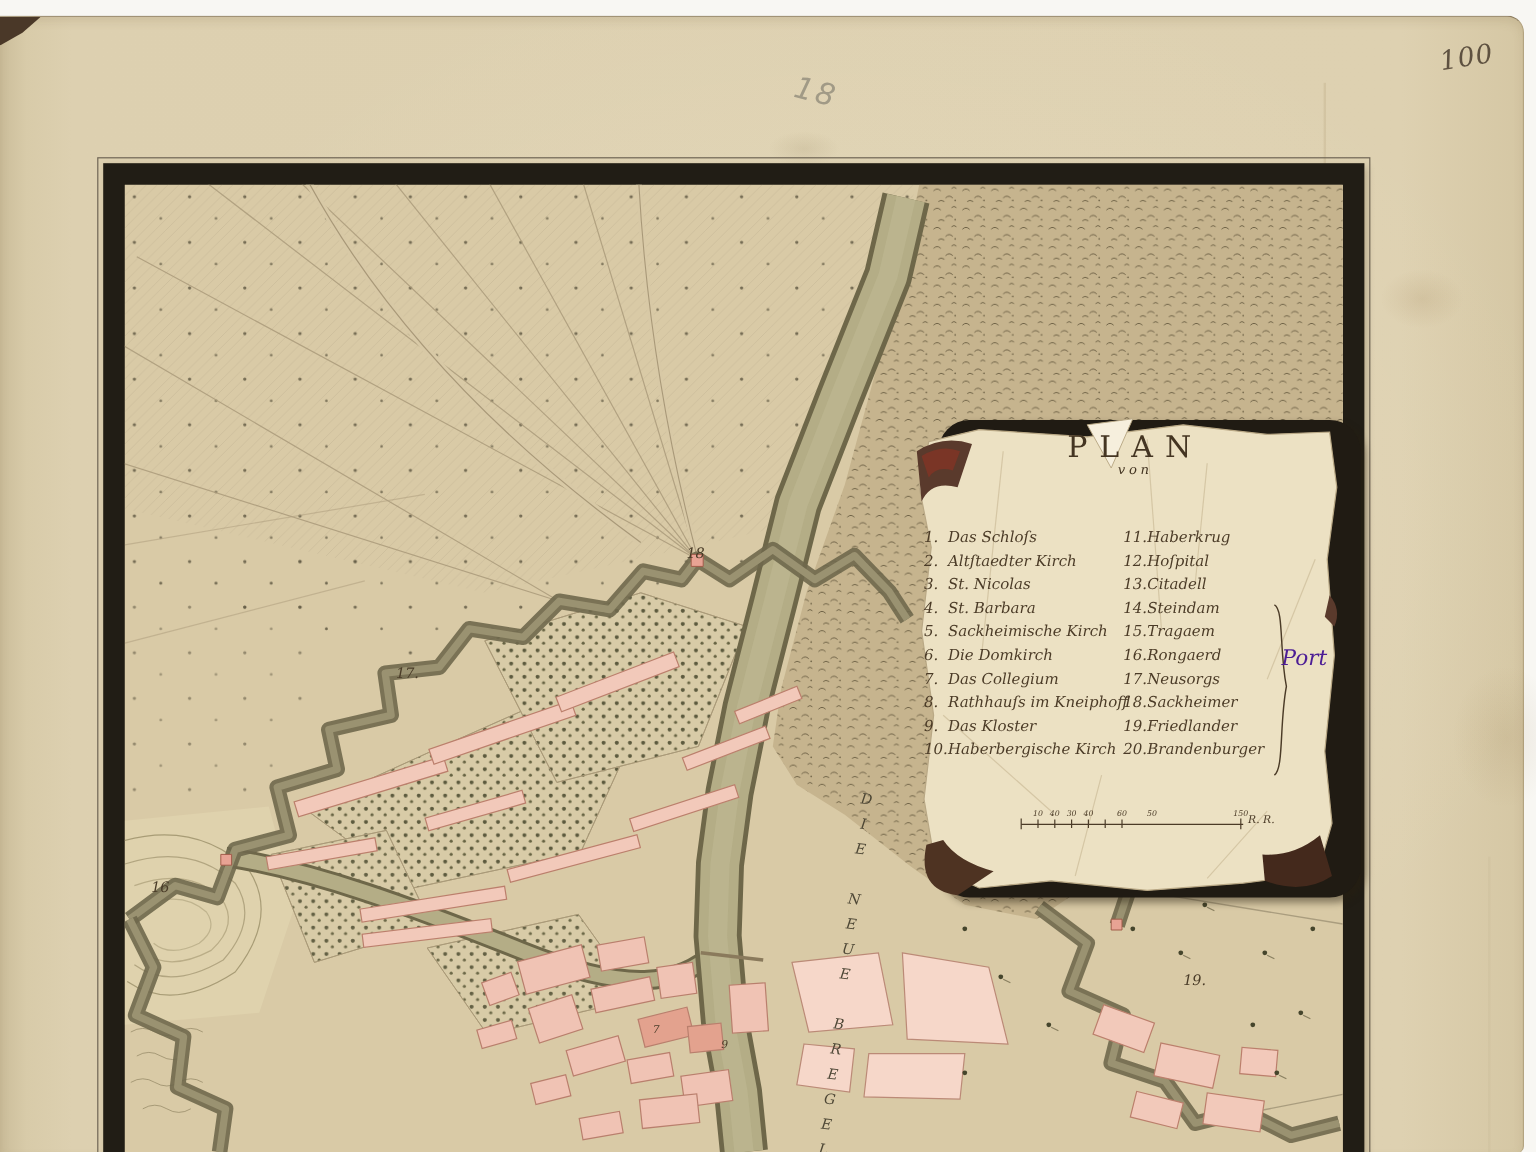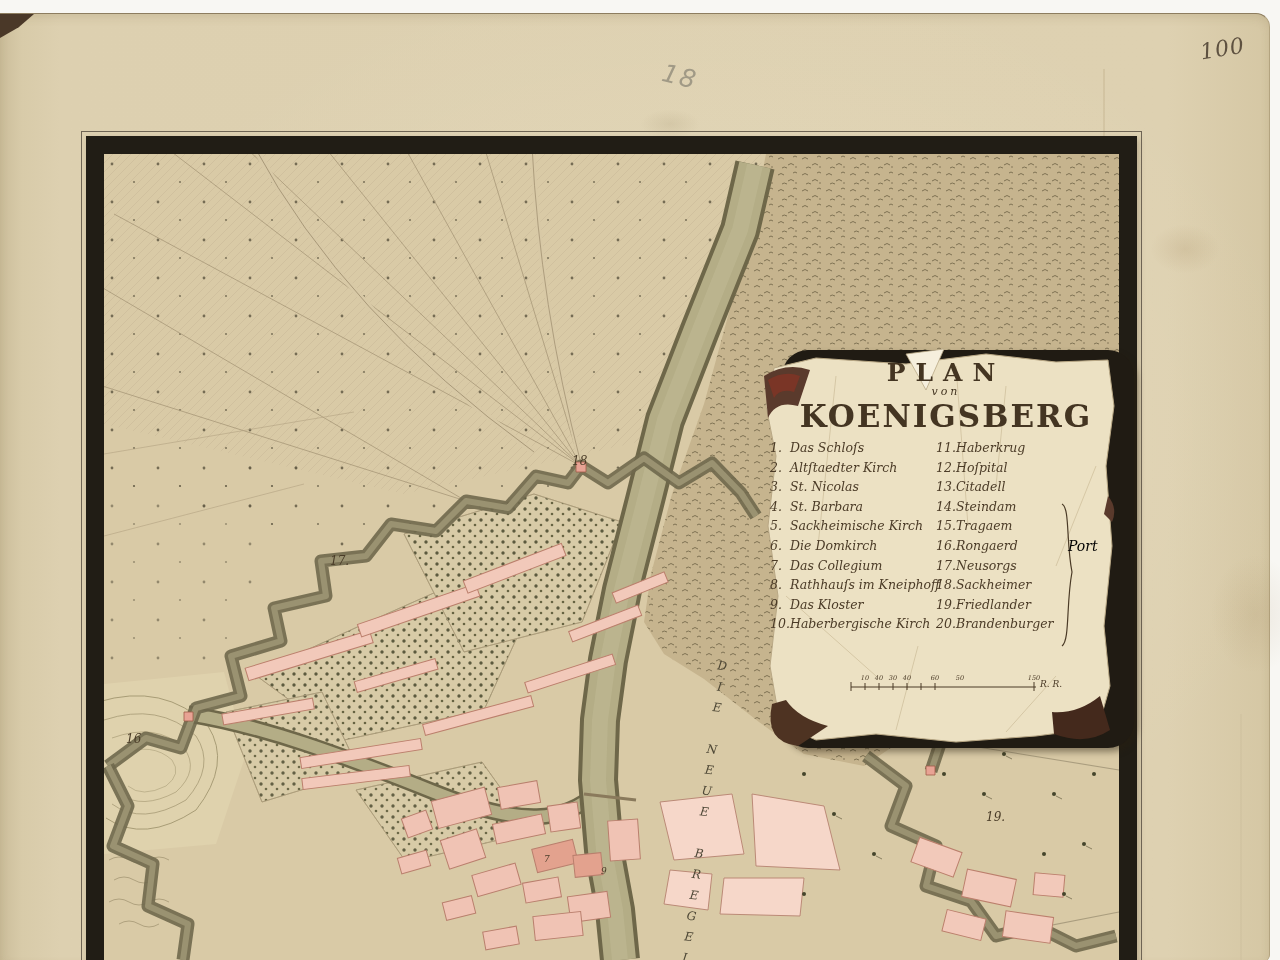--- a/index.html
+++ b/index.html
@@ -75,30 +75,30 @@
 
   
   .cartouche{position:absolute;left:738px;top:328px;width:374px;height:408px;}
   .cartouche .backing{
     position:absolute;left:26px;top:4px;width:352px;height:398px;
     background:#201b13;border-radius:26px;
     box-shadow:3px 4px 6px rgba(40,30,15,.45);
   }
   .cartouche svg{position:absolute;left:0;top:0;}
   .c-title{position:absolute;left:30px;top:14px;width:320px;text-align:center;color:#443522;}
-  .c-title .t1{font-size:25px;font-weight:bold;letter-spacing:10px;line-height:26px;}
+  .c-title .t1{font-size:25px;font-weight:normal;letter-spacing:10px;line-height:26px;}
   .c-title .t2{font-size:11px;font-style:italic;letter-spacing:3px;line-height:12px;}
   .c-title .t3{font-size:31px;font-weight:bold;letter-spacing:2px;line-height:36px;}
   .legend-col{position:absolute;top:94px;color:#4b3b27;font-style:italic;font-size:12.5px;}
   .legend-col.left{left:14px;width:164px;}
   .legend-col.right{left:180px;width:128px;}
   .lg-row{display:flex;height:19.6px;align-items:baseline;white-space:nowrap;}
   .lg-n{width:20px;flex:none;}
   .bracket-label{
-    position:absolute;left:312px;top:192px;font-size:14px;font-style:italic;color:#000000;
+    position:absolute;left:312px;top:192px;font-size:18px;font-style:italic;color:#4c1d95;
   }
   .sc-num{
     position:absolute;top:328px;font-size:6.5px;font-style:italic;color:#4b3b27;width:14px;text-align:center;
   }
   .sc-unit{position:absolute;left:284px;top:333px;font-size:9px;font-style:italic;color:#4b3b27;}
 </style>
 </head>
 <body>
 
 <div class="page">
@@ -338,21 +338,20 @@
       <g stroke="#4b3b27" stroke-width="1">
         <path d="M95,341 L280,341"></path>
         <path d="M95,336 L95,345 M109,337 L109,344 M123,337 L123,344 M137,337 L137,344
                  M151,337 L151,344 M165,337 L165,344 M179,337 L179,344 M278,336 L278,345"></path>
       </g>
     </svg>
 
     <div class="c-title">
       <div class="t1">PLAN</div>
       <div class="t2">von</div>
-      <div class="t3">KOENIGSBERG</div>
     </div>
 
     <div class="legend-col left">
       <div class="lg-row">
           <span class="lg-n">1.</span>
           <span>Das Schloſs</span>
         </div>
       <div class="lg-row">
           <span class="lg-n">2.</span>
           <span>Altſtaedter Kirch</span>

